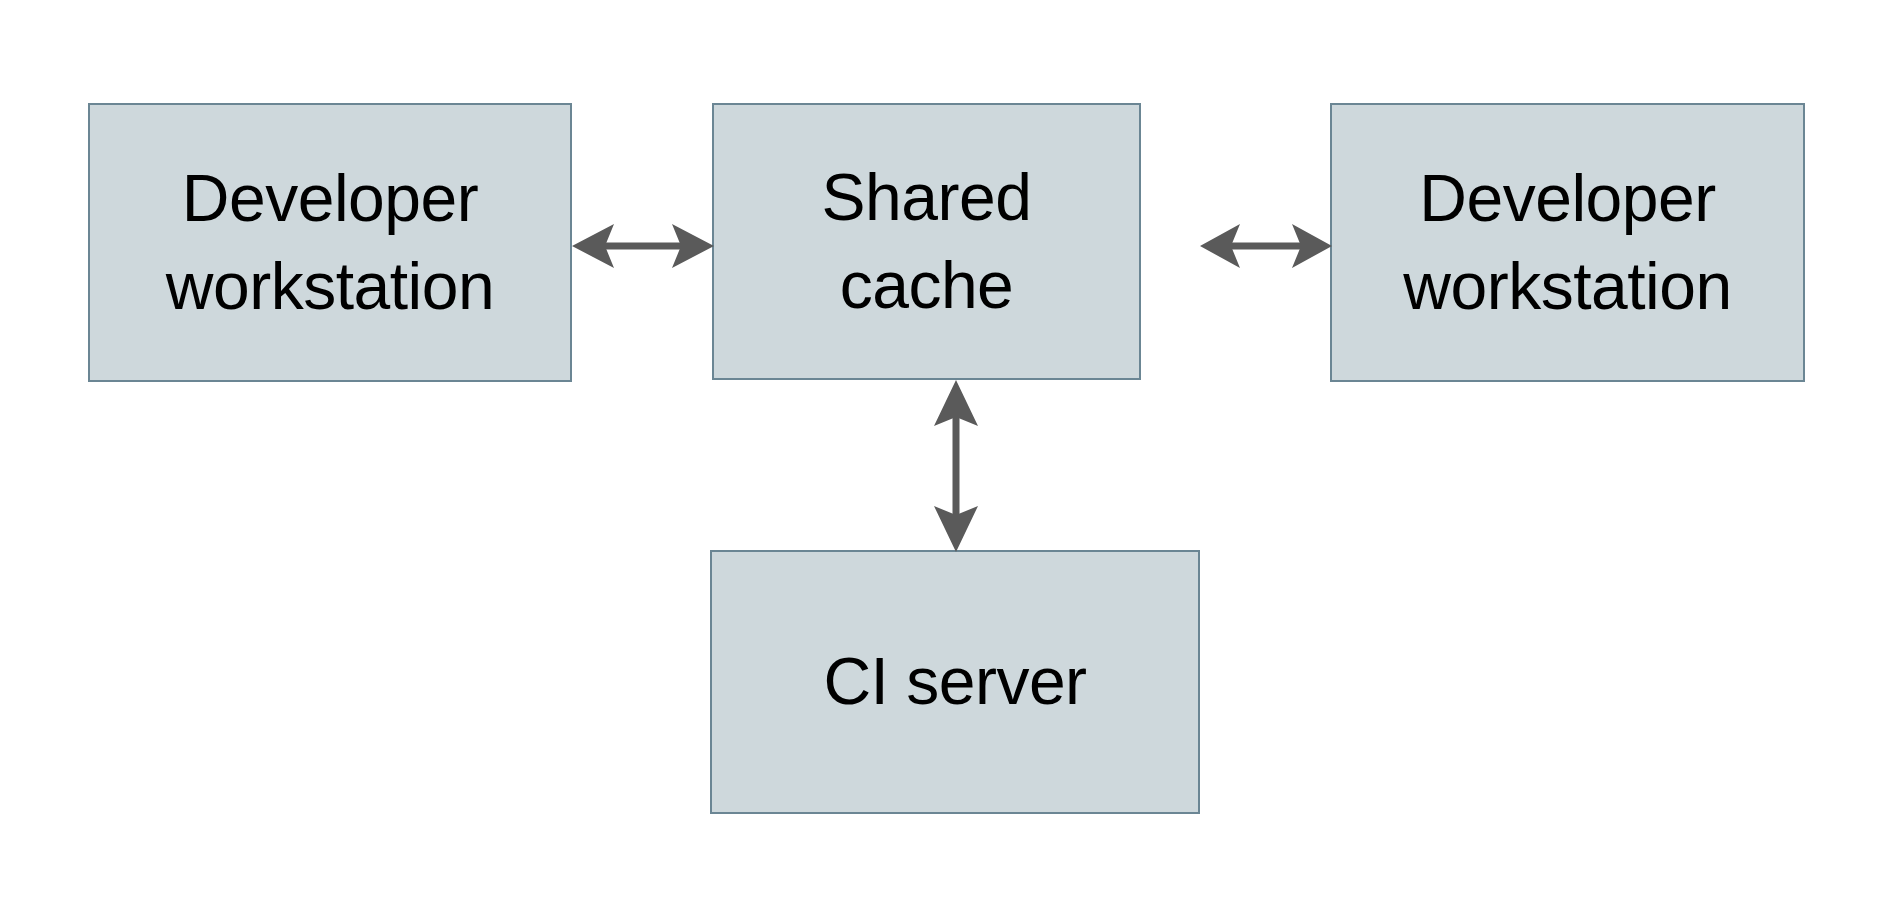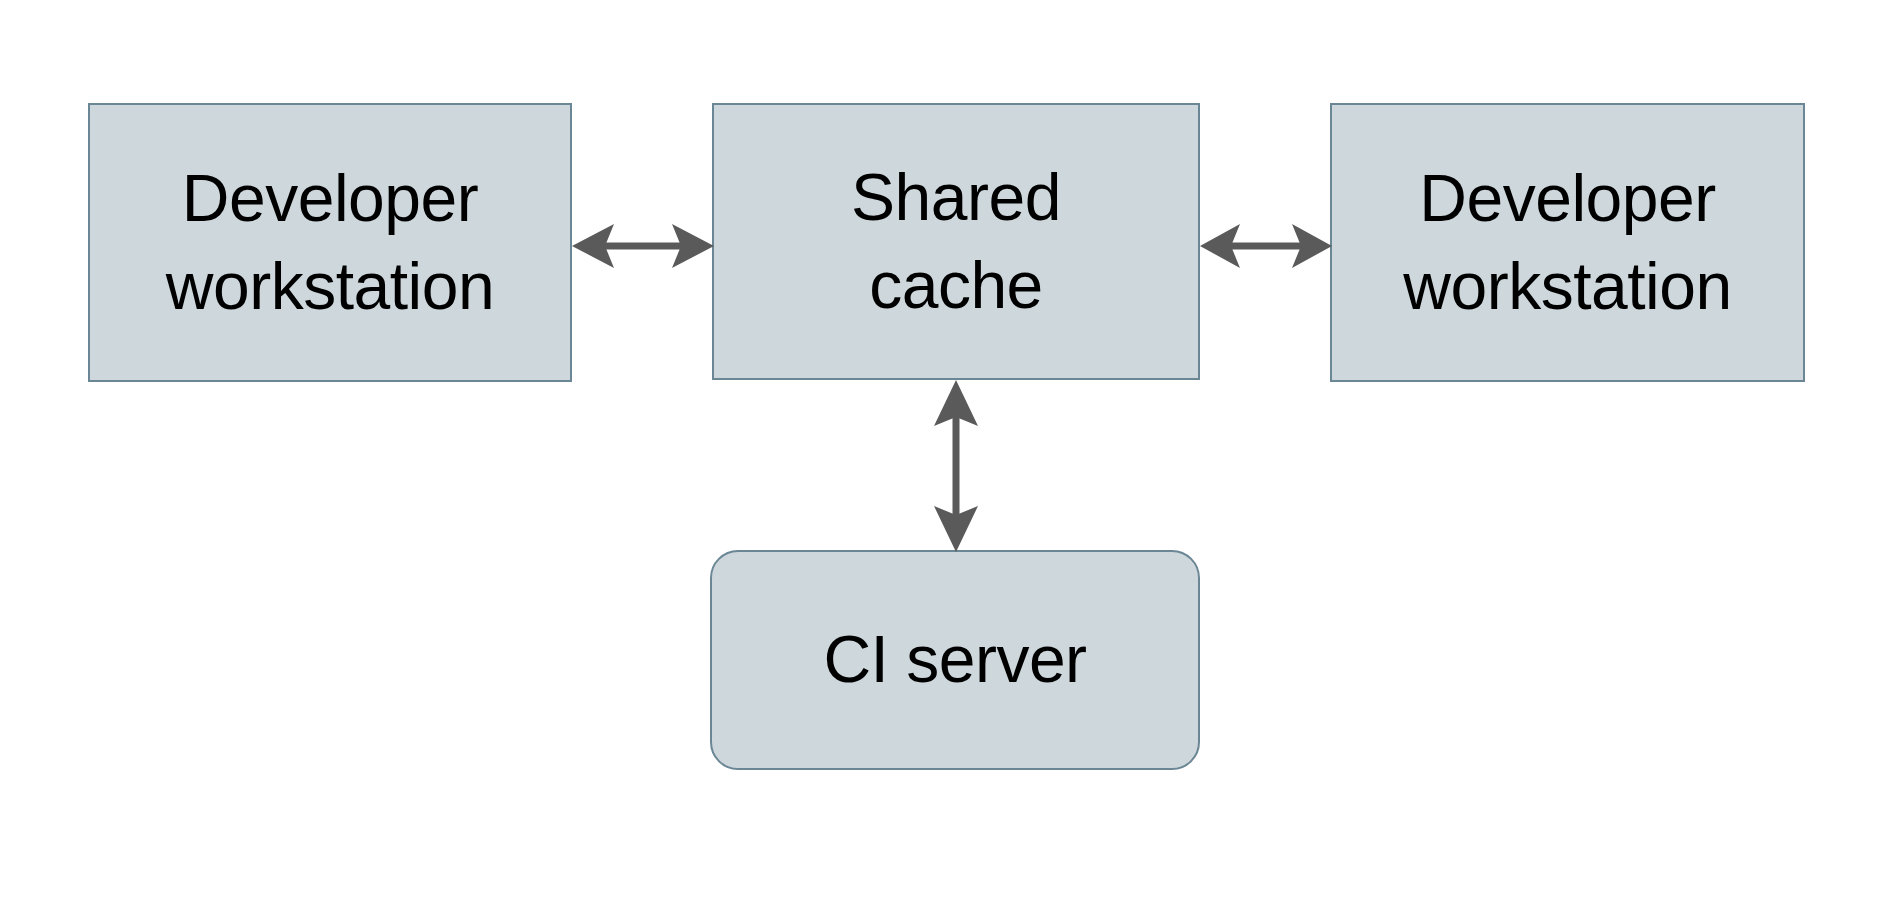--- a/index.html
+++ b/index.html
@@ -48,31 +48,31 @@
 </head>
 <body>
 
 <div id="canvas">
 
   <div class="node" style="left:88px; top:103px; width:484px; height:279px;">
     <span class="node-label">Developer
 workstation</span>
   </div>
 
-  <div class="node" style="left:712px; top:103px; width:488px; height:277px;">
+  <div class="node" style="left:712px; top:103px; width:429px; height:277px;">
     <span class="node-label">Shared
 cache</span>
   </div>
 
   <div class="node" style="left:1330px; top:103px; width:475px; height:279px;">
     <span class="node-label overflow">Developer
 workstation</span>
   </div>
 
-  <div class="node" style="left:710px; top:550px; width:490px; height:220px;border-radius:28px;">
+  <div class="node" style="left:710px; top:550px; width:490px; height:264px;">
     <span class="node-label">CI server</span>
   </div>
 
   <svg class="edge" style="left:572px; top:215px; width:142px; height:62px;" viewBox="0 0 142 62">
     <g fill="#5a5a5a">
       <path d="M 0 31 L 42 9 L 33 31 L 42 53 Z"></path>
       <path d="M 142 31 L 100 9 L 109 31 L 100 53 Z"></path>
       <rect x="33" y="27.5" width="76" height="7"></rect>
     </g>
   </svg>

